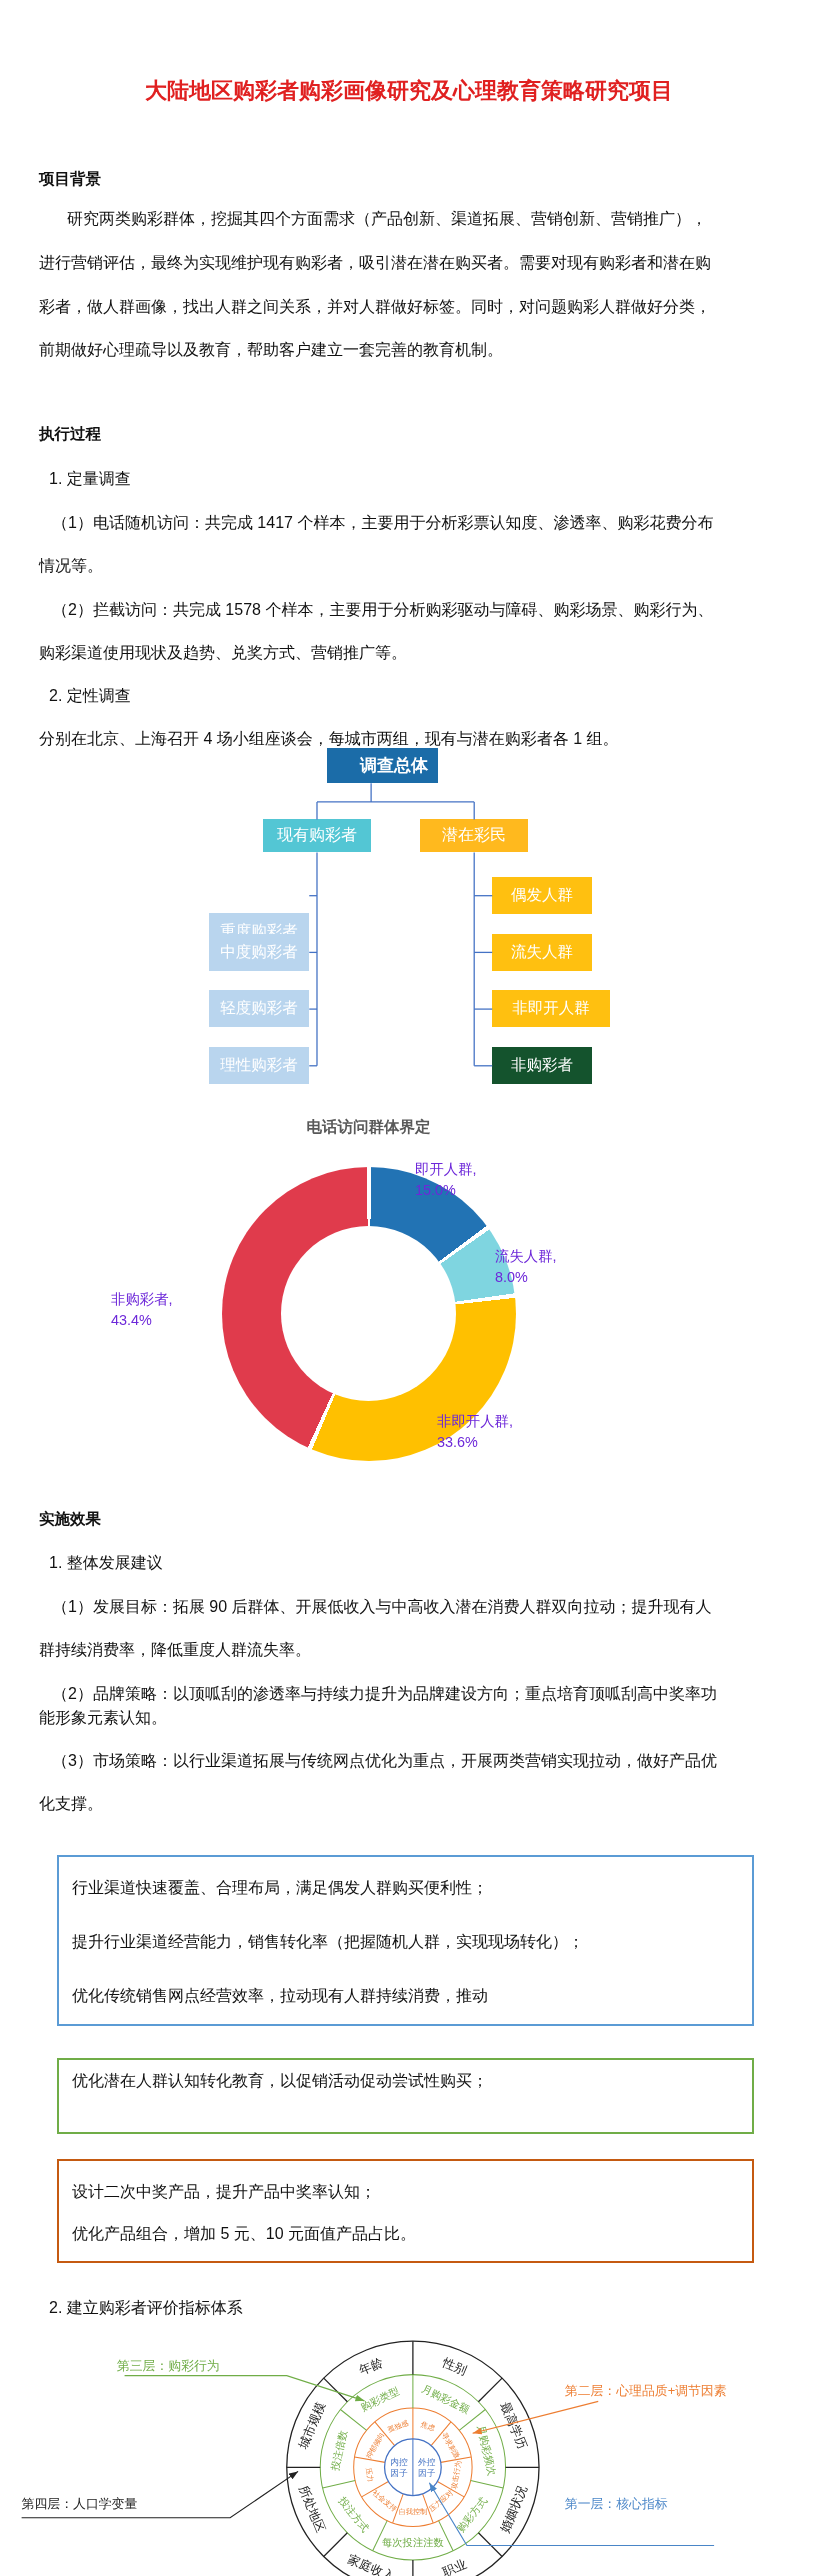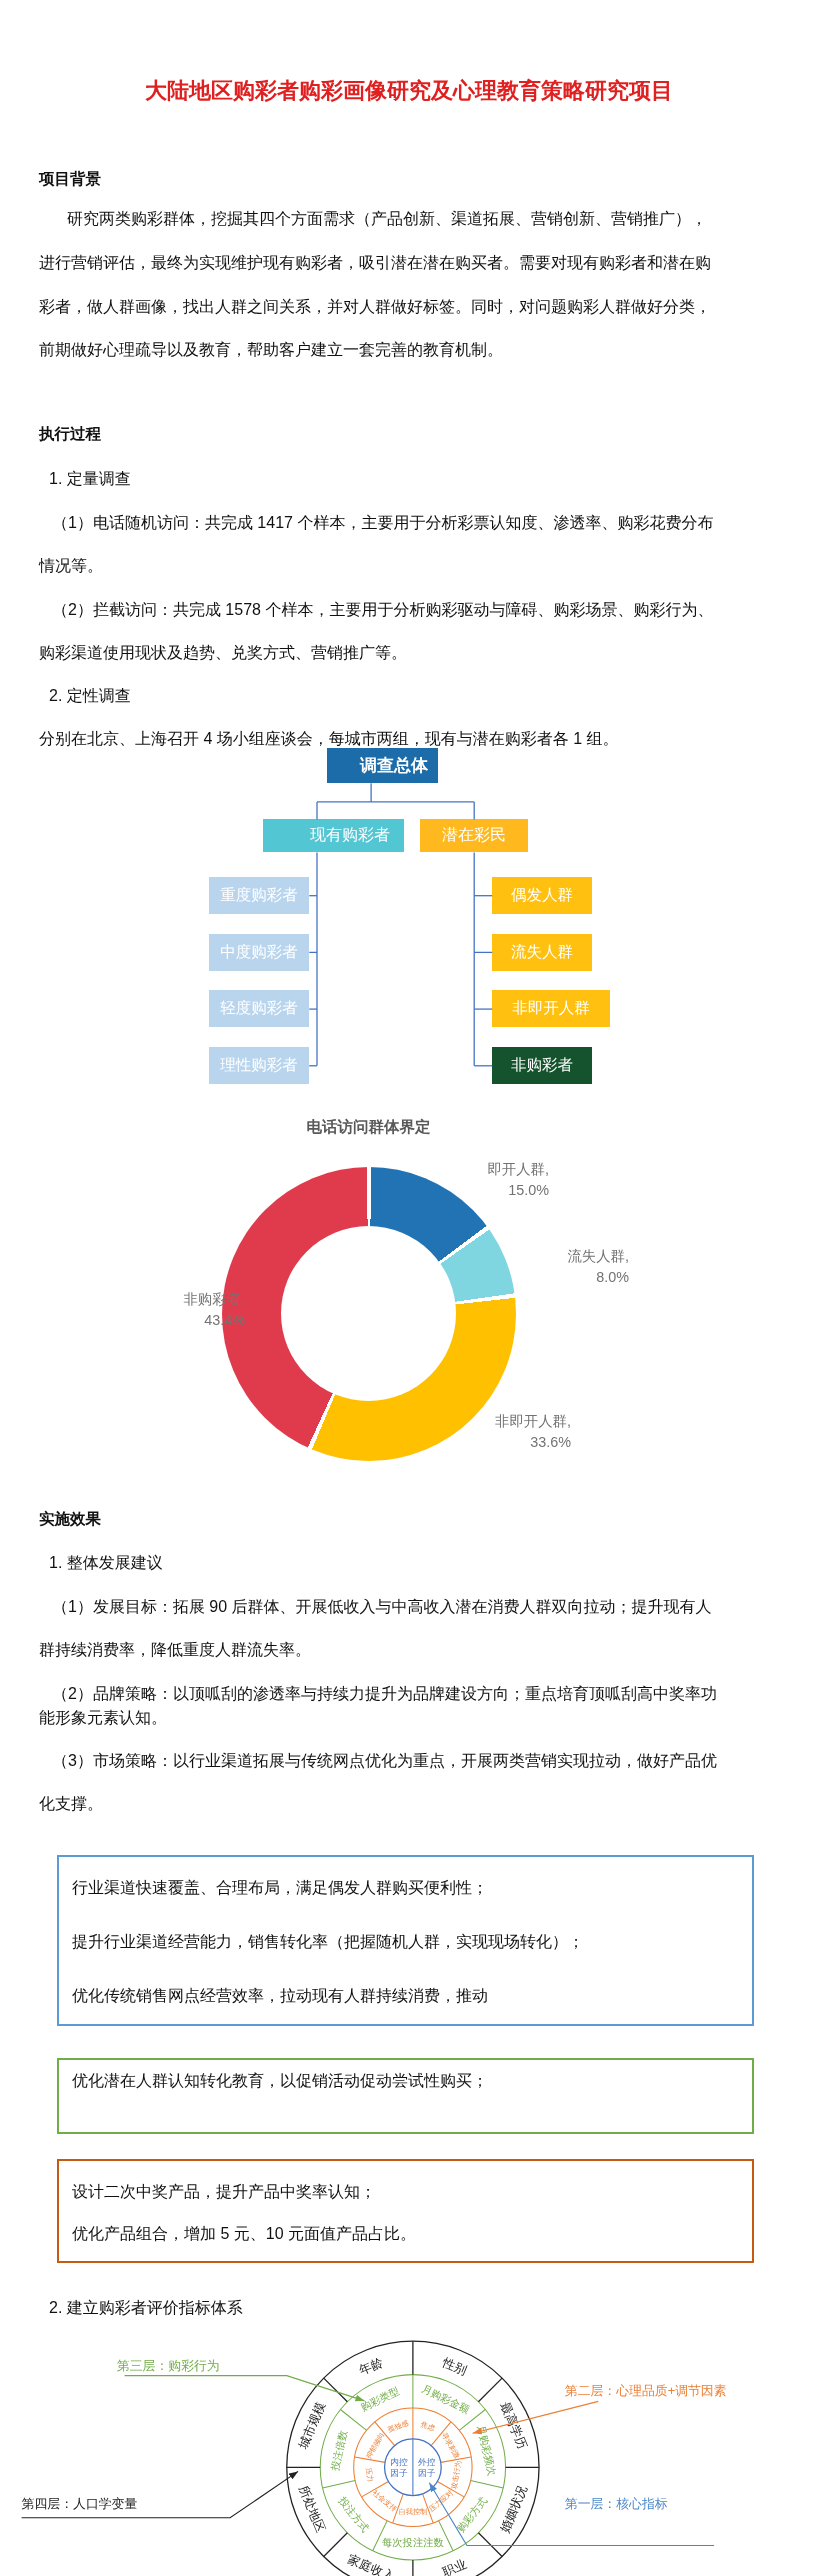--- a/index.html
+++ b/index.html
@@ -8,21 +8,21 @@
   .doc-title{position:absolute;left:0;top:76px;width:818px;text-align:center;
              font-size:22px;font-weight:bold;color:#e02020;white-space:nowrap;}
   .tl{position:absolute;white-space:nowrap;font-size:16px;color:#111;line-height:1.15;}
   .tl.b{font-weight:bold;}
   .obox{position:absolute;border:2.1px solid;background:transparent;}
   .ocbox{position:absolute;display:flex;align-items:center;justify-content:center;
          color:#ffffff;white-space:nowrap;}
   .ocbox.rootb{font-weight:bold;}
   .donut{position:absolute;border-radius:50%;}
   .donut-hole{position:absolute;background:#ffffff;border-radius:50%;}
-  .dlabel{position:absolute;width:134px;text-align:right;font-size:14.4px;color:#737373;line-height:1.45;}
+  .dlabel{position:absolute;width:134px;text-align:left;font-size:14.4px;color:#6d28d9;line-height:1.45;}
   .chart-title{position:absolute;left:85px;top:1117px;width:567px;text-align:center;
                font-size:15.5px;font-weight:bold;color:#595959;}
   svg{position:absolute;overflow:visible;}
 </style>
 </head>
 <body>
 
 <div id="page">
   <div class="doc-title">大陆地区购彩者购彩画像研究及心理教育策略研究项目</div>
   <div class="chart-title">电话访问群体界定</div>
@@ -51,23 +51,23 @@
     <div class="tl" style="left: 72px; top: 1933px; font-size: 16px;">提升行业渠道经营能力，销售转化率（把握随机人群，实现现场转化）；</div>
     <div class="tl" style="left: 72px; top: 1987px; font-size: 16px;">优化传统销售网点经营效率，拉动现有人群持续消费，推动</div>
     <div class="tl" style="left: 72px; top: 2072px; font-size: 16px;">优化潜在人群认知转化教育，以促销活动促动尝试性购买；</div>
     <div class="tl" style="left: 72px; top: 2183px; font-size: 16px;">设计二次中奖产品，提升产品中奖率认知；</div>
     <div class="tl" style="left: 72px; top: 2225px; font-size: 16px;">优化产品组合，增加 5 元、10 元面值产品占比。</div>
     <div class="tl" style="left: 49px; top: 2299px; font-size: 16px;">2. 建立购彩者评价指标体系</div>
     <div class="obox" style="left: 57px; top: 1855px; width: 693px; height: 167px; border-color: rgb(91, 155, 213);"></div>
     <div class="obox" style="left: 57px; top: 2058px; width: 693px; height: 72px; border-color: rgb(112, 173, 71);"></div>
     <div class="obox" style="left: 57px; top: 2159px; width: 693px; height: 100px; border-color: rgb(197, 90, 17);"></div>
     <div class="ocbox rootb" style="left: 327px; top: 748px; width: 88px; height: 35px; background: rgb(27, 108, 168); font-size: 17px; padding-left: 23px;">调查总体</div>
-    <div class="ocbox" style="left: 263px; top: 819px; width: 108px; height: 33px; background: rgb(83, 198, 212); font-size: 16px; padding-left: 33px;">现有购彩者</div>
+    <div class="ocbox" style="left: 263px; top: 819px; width: 108px; height: 33px; background: rgb(83, 198, 212); font-size: 16px;">现有购彩者</div>
     <div class="ocbox" style="left: 420px; top: 819px; width: 108px; height: 33px; background: rgb(255, 185, 30); font-size: 16px;">潜在彩民</div>
-    <div class="ocbox" style="left: 209px; top: 877px; width: 100px; height: 37px; background: rgb(185, 213, 238); font-size: 15.5px;">重度购彩者</div>
+    <div class="ocbox" style="left: 209px; top: 913px; width: 100px; height: 37px; background: rgb(185, 213, 238); font-size: 15.5px;">重度购彩者</div>
     <div class="ocbox" style="left: 209px; top: 934px; width: 100px; height: 37px; background: rgb(185, 213, 238); font-size: 15.5px;">中度购彩者</div>
     <div class="ocbox" style="left: 209px; top: 990px; width: 100px; height: 37px; background: rgb(185, 213, 238); font-size: 15.5px;">轻度购彩者</div>
     <div class="ocbox" style="left: 209px; top: 1047px; width: 100px; height: 37px; background: rgb(185, 213, 238); font-size: 15.5px;">理性购彩者</div>
     <div class="ocbox" style="left: 492px; top: 877px; width: 100px; height: 37px; background: rgb(255, 192, 16); font-size: 15.5px;">偶发人群</div>
     <div class="ocbox" style="left: 492px; top: 934px; width: 100px; height: 37px; background: rgb(255, 192, 16); font-size: 15.5px;">流失人群</div>
     <div class="ocbox" style="left: 492px; top: 990px; width: 118px; height: 37px; background: rgb(255, 192, 16); font-size: 15.5px;">非即开人群</div>
     <div class="ocbox" style="left: 492px; top: 1047px; width: 100px; height: 37px; background: #14532d; font-size: 15.5px;">非购彩者</div>
     <svg style="left:0;top:742px" width="818" height="361" viewBox="0 0 1587 700">
       <polyline points="720,80 720,116" fill="none" stroke="#4472C4" stroke-width="2.5"></polyline>
       <polyline points="615,116 920,116" fill="none" stroke="#4472C4" stroke-width="2.5"></polyline>

